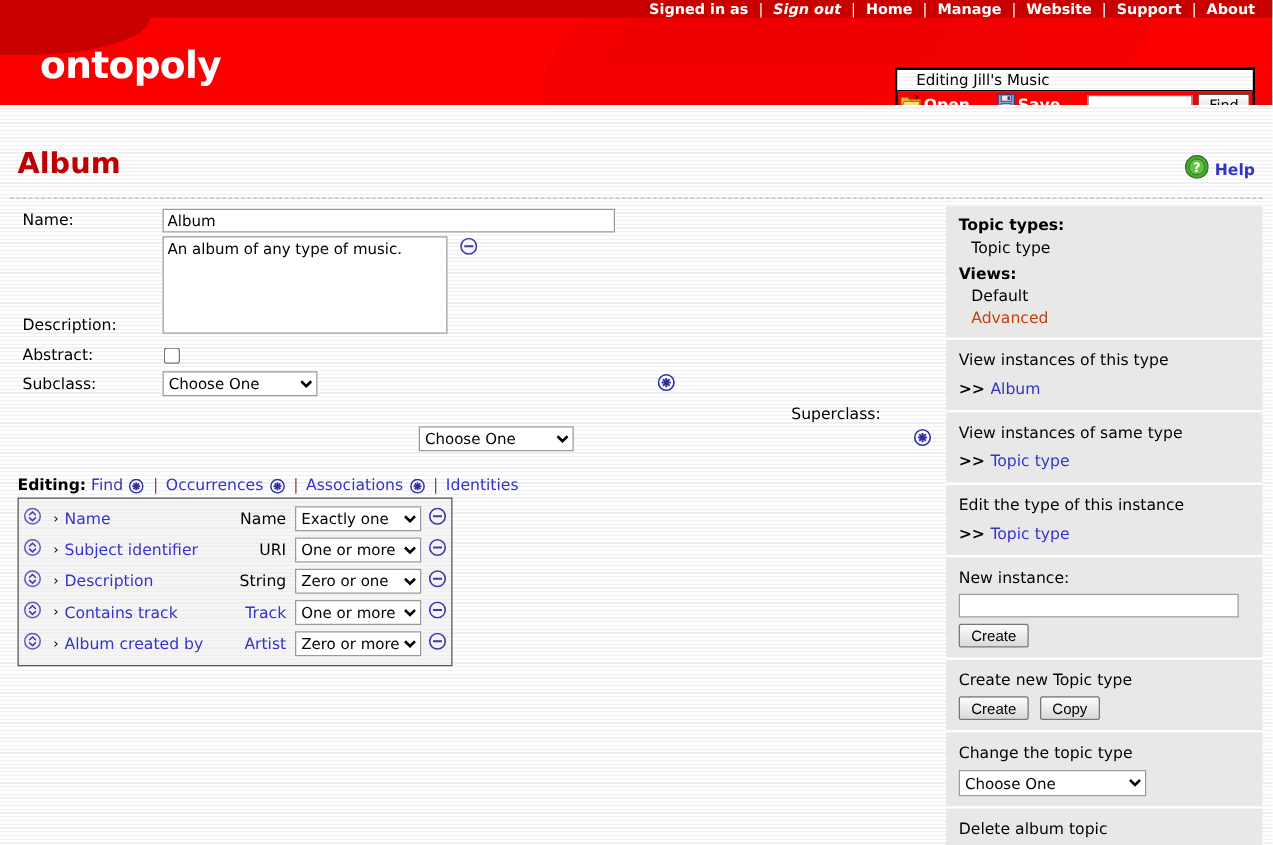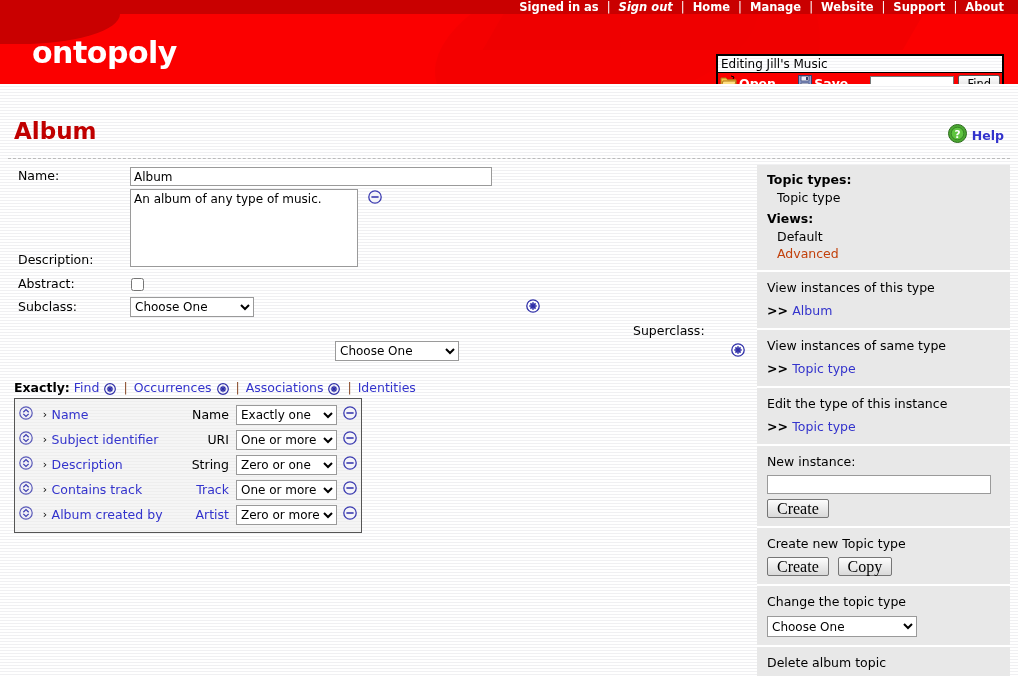--- a/index.html
+++ b/index.html
@@ -35,21 +35,21 @@
   #topnav .signedin { font-weight:bold; }
   #topnav .signout { font-style:italic; font-weight:bold; }
 
   #logo { position:absolute; left:32px; top:38px; color:#fff; font-size:30px;
           font-weight:bold; letter-spacing:-0.5px; line-height:30px; z-index:5;}
 
   
   #editbox { position:absolute; right:14px; top:54px; width:288px; z-index:6;
              border:2px solid #000; background:#fb0000; }
   #editbox .title { height:17px; background:#fff; border-bottom:1px solid #000;
-             font-size:12px; line-height:16px; padding-left:3px;
+             font-size:12px; line-height:16px; padding-left:15px;
              background-image: repeating-linear-gradient(to bottom,#ffffff 0,#ffffff 2px,#f2f2f4 2px,#f2f2f4 3px); }
   #editbox .row { height:21px; display:flex; align-items:center; padding:1px 2px; }
   #editbox .btn { display:flex; align-items:center; color:#fff; font-weight:bold;
              font-size:12.5px; margin-right:8px; cursor:pointer; }
   #editbox .btn .ic { margin-right:2px; display:block; }
   #editbox input.find { width:84px; height:16px; border:1px solid #777; font-size:11px;
              margin-left:auto; margin-right:4px; }
   #editbox button.findbtn { height:17px; font-size:11.5px; padding:0 8px;
              border:1px solid #555; border-radius:2px;
              background:linear-gradient(#fdfdfd,#dcdcdc); cursor:pointer;
@@ -109,24 +109,24 @@
   .sbsec { background:#e8e8e8; border-bottom:2px solid #fff; padding:7px 10px 8px 10px; }
   .sbsec .hd { font-weight:bold; font-size:12.5px; margin-bottom:2px; }
   .sbsec .item { font-size:12.5px; padding-left:10px; line-height:17px; }
   .sbsec .item.link { color:#c2410c; cursor:pointer; }
   .sbsec .plain { font-size:12.5px; line-height:17px; }
   .sbsec .gt { font-size:12.5px; line-height:19px; margin-top:5px; font-weight:bold; }
   .sbsec .gt a { color:#3333cc; text-decoration:none; font-weight:normal; cursor:pointer; }
   .sbsec input.sbtext { width:224px; height:19px; border:1px solid #9a9a9a; font-size:12px;
         margin-top:5px; background:#fff;
         font-family:"DejaVu Sans","Liberation Sans",sans-serif; }
-  .sbbtn { height:19px; font-size:16px; padding:0 9px; margin-top:5px; margin-right:5px;
+  .sbbtn { height:19px; font-size:12px; padding:0 9px; margin-top:5px; margin-right:5px;
         border:1px solid #767676; border-radius:2px;
         background:linear-gradient(#fdfdfd,#d9d9d9); cursor:pointer;
-        font-family:Liberation Serif, serif; }
+        font-family:Liberation Sans, sans-serif; }
   .sbsec select.sbsel { width:150px; height:21px; font-size:12px; margin-top:6px;
         border:1px solid #9a9a9a; background:#fff;
         font-family:"DejaVu Sans","Liberation Sans",sans-serif; }
 </style>
 </head>
 <body>
 
 <div id="header">
   <div class="blob1"></div>
   <div class="blob2"></div>
@@ -265,21 +265,21 @@
               <path d="M4.4 4.4 L9.6 9.6"></path>
                 <path d="M9.6 4.4 L4.4 9.6"></path>
             </g>
           </svg>
         </span>
       </div>
     </div>
   </div>
 
   <div id="fieldsHead">
-    <b>Exactly:</b>
+    <b>Editing:</b>
     <a>Find</a>
     <span class="ic">
       <svg width="12" height="12" viewBox="0 0 14 14">
         <circle cx="7" cy="7" r="6.2" fill="#ffffff" stroke="#2f2fa8" stroke-width="1.4"></circle>
         <g stroke="#2f2fa8" stroke-width="1.7">
           <path d="M7 3.3 V10.7"></path>
             <path d="M3.3 7 H10.7"></path>
           <path d="M4.4 4.4 L9.6 9.6"></path>
             <path d="M9.6 4.4 L4.4 9.6"></path>
         </g>

